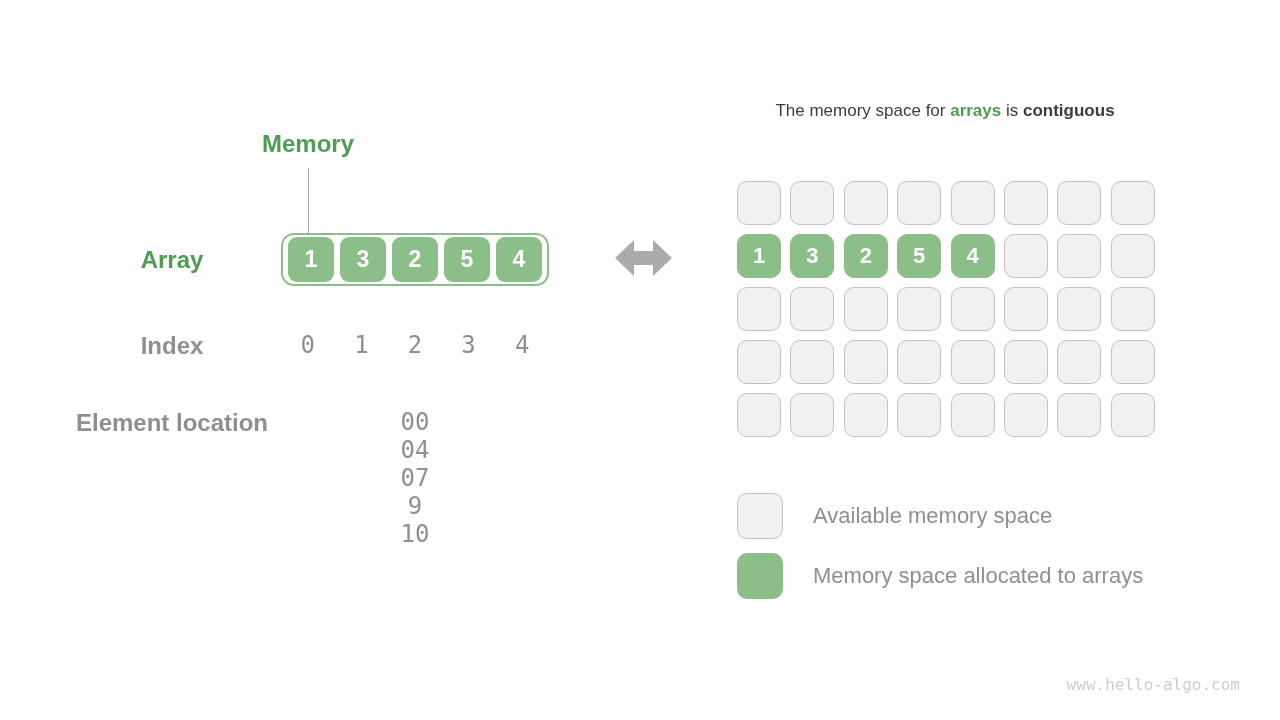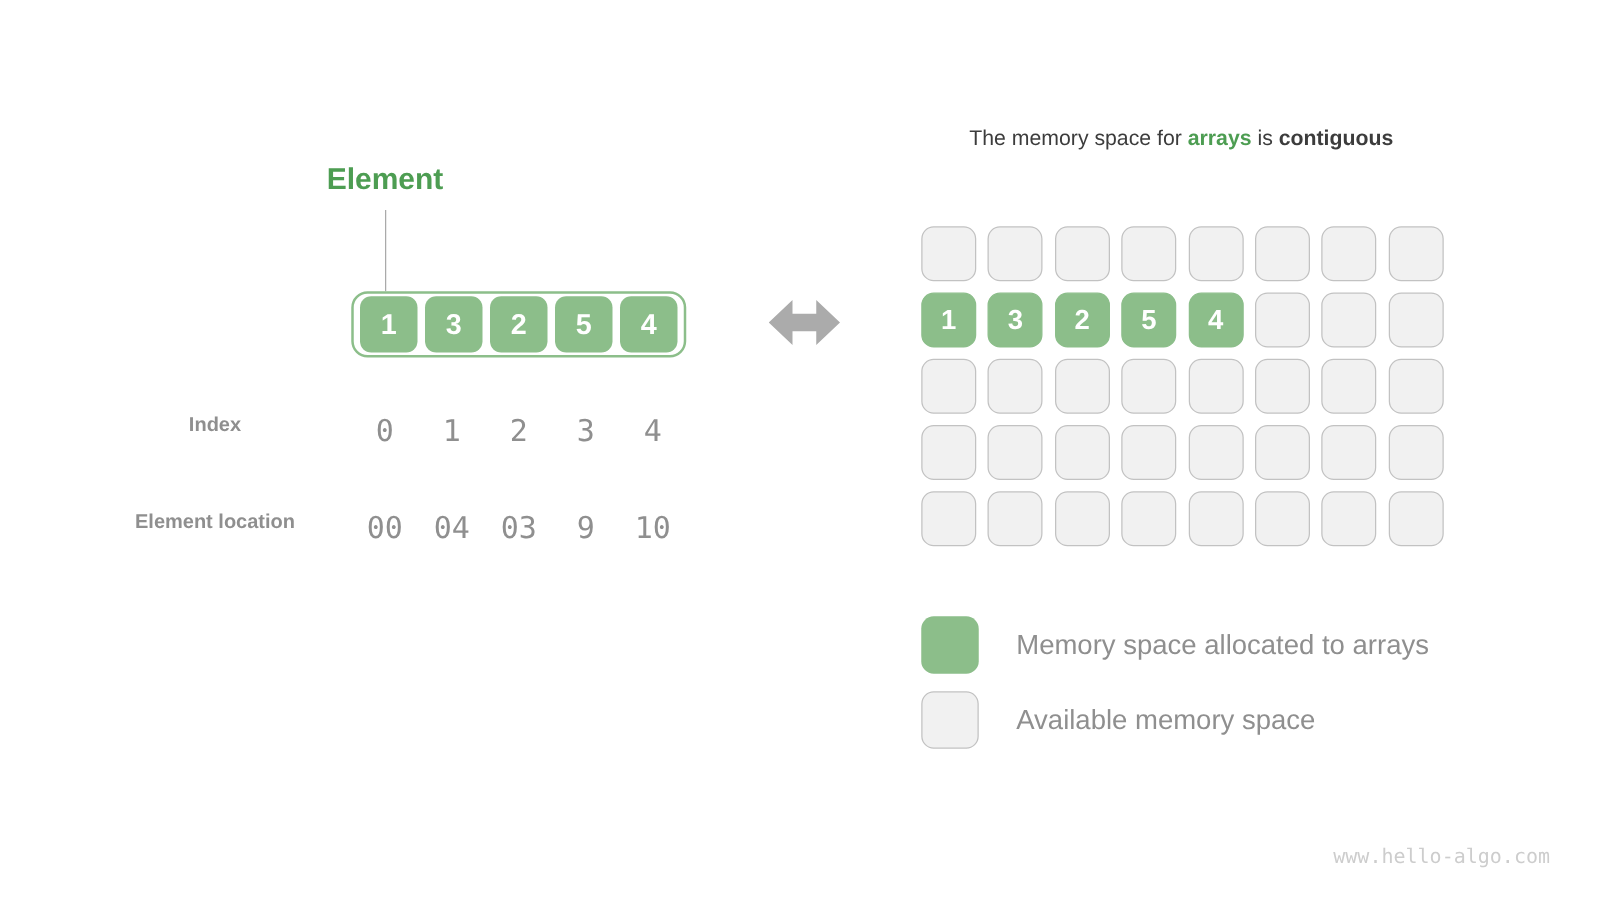--- a/index.html
+++ b/index.html
@@ -3,21 +3,21 @@
 <meta charset="utf-8">
 <style>
   html,body{margin:0;padding:0;background:#ffffff;}
   .canvas{
     position:relative;width:1280px;height:720px;background:#fff;overflow:hidden;
     font-family:"Liberation Sans",sans-serif;
     --green-text:#4d9d52;--green-fill:#8cbe8a;--gray-fill:#f1f1f1;--gray-border:#c2c2c2;
     --gray-text:#8f8f8f;--dark-text:#3c3c3c;--arrow:#ababab;--watermark:#cdcdcd;--line:#aaaaaa;
   }
   .green-label{color:var(--green-text);font-weight:bold;font-size:24px;}
-  .gray-label{color:var(--gray-text);font-weight:bold;font-size:16px;}
+  .gray-label{color:var(--gray-text);font-weight:bold;font-size:24px;}
 
   .element-label{position:absolute;left:308px;top:130px;transform:translateX(-50%);}
   .connector{position:absolute;left:308px;top:168px;width:1px;height:65px;background:var(--line);}
 
   .row-label{position:absolute;left:32px;width:280px;text-align:center;}
   .array-label{top:246px;}
   .index-label{top:332px;}
   .memory-label{top:409px;}
 
   .array-outer{
@@ -31,21 +31,21 @@
     color:#fff;font-weight:bold;font-size:23px;
   }
 
   .value-row{
     position:absolute;left:281px;width:268px;display:flex;
     font-family:"DejaVu Sans Mono","Liberation Mono",monospace;
     font-size:24px;color:var(--gray-text);
   }
   .value-row span{flex:1;text-align:center;}
   .index-values{top:331px;}
-  .memory-values{top:408px;}
+  .memory-values{top:408px;flex-direction:column;}
 
   .mid-arrow{position:absolute;left:615px;top:239px;}
 
   .title{
     position:absolute;left:660px;top:101px;width:570px;text-align:center;
     font-size:17px;color:var(--dark-text);
   }
   .title .t-green{color:var(--green-text);font-weight:bold;}
   .title .t-bold{font-weight:bold;}
 
@@ -75,23 +75,24 @@
     position:absolute;right:40px;bottom:26px;
     font-family:"DejaVu Sans Mono","Liberation Mono",monospace;
     font-size:16px;color:var(--watermark);
   }
 </style>
 </head>
 <body>
 
 <div class="canvas" style="--green-text: #4d9d52; --green-fill: #8cbe8a; --gray-fill: #f1f1f1; --gray-border: #c2c2c2; --gray-text: #8f8f8f; --dark-text: #3c3c3c; --arrow: #ababab; --watermark: #cdcdcd;">
 
-  <div class="element-label green-label">Element</div>
+  <div class="element-label green-label">Memory</div>
   <div class="connector"></div>
 
+  <div class="row-label array-label green-label">Array</div>
   <div class="array-outer" id="array-cells">
       <div class="array-cell">1</div>
       <div class="array-cell">3</div>
       <div class="array-cell">2</div>
       <div class="array-cell">5</div>
       <div class="array-cell">4</div>
     </div>
 
   <div class="row-label index-label gray-label">Index</div>
   <div class="value-row index-values" id="index-values">
@@ -99,21 +100,21 @@
       <span>1</span>
       <span>2</span>
       <span>3</span>
       <span>4</span>
     </div>
 
   <div class="row-label memory-label gray-label">Element location</div>
   <div class="value-row memory-values" id="memory-values">
       <span>00</span>
       <span>04</span>
-      <span>03</span>
+      <span>07</span>
       <span>9</span>
       <span>10</span>
     </div>
 
   <svg class="mid-arrow" width="57" height="38" viewBox="0 0 57 38">
     <path d="M0,19 L19,1 L19,12 L38,12 L38,1 L57,19 L38,37 L38,26 L19,26 L19,37 Z" fill="#ababab"></path>
   </svg>
 
   <div class="title" id="title"><span class="">The memory space for </span><span class="t-green">arrays</span><span class=""> is </span><span class="t-bold">contiguous</span></div>
 
@@ -155,24 +156,24 @@
       <div class="mcell"></div>
       <div class="mcell"></div>
       <div class="mcell"></div>
       <div class="mcell"></div>
       <div class="mcell"></div>
       <div class="mcell"></div>
     </div>
 
   <div class="legend" id="legend">
       <div class="legend-item">
+        <div class="swatch available"></div>
+        <span class="legend-text">Available memory space</span>
+      </div>
+      <div class="legend-item">
         <div class="swatch allocated"></div>
         <span class="legend-text">Memory space allocated to arrays</span>
-      </div>
-      <div class="legend-item">
-        <div class="swatch available"></div>
-        <span class="legend-text">Available memory space</span>
       </div>
     </div>
 
   <div class="watermark">www.hello-algo.com</div>
 
 </div>
 
 </body></html>

